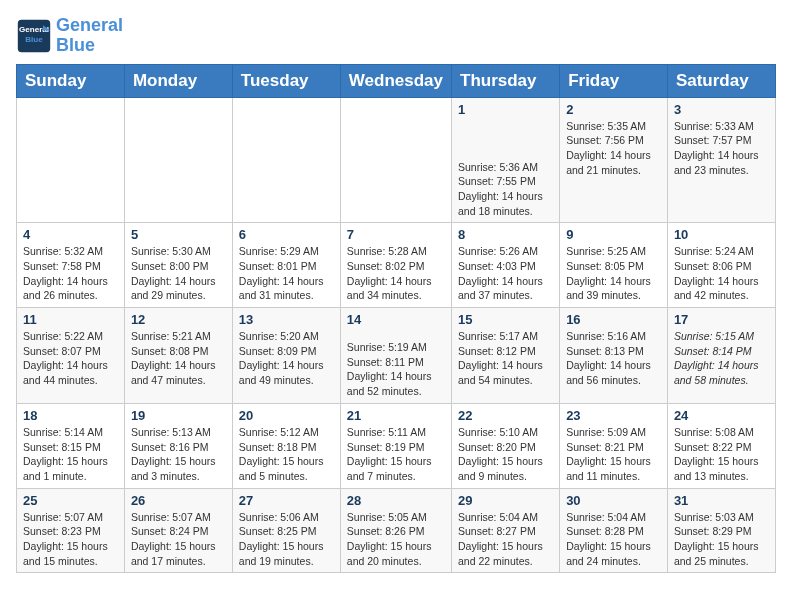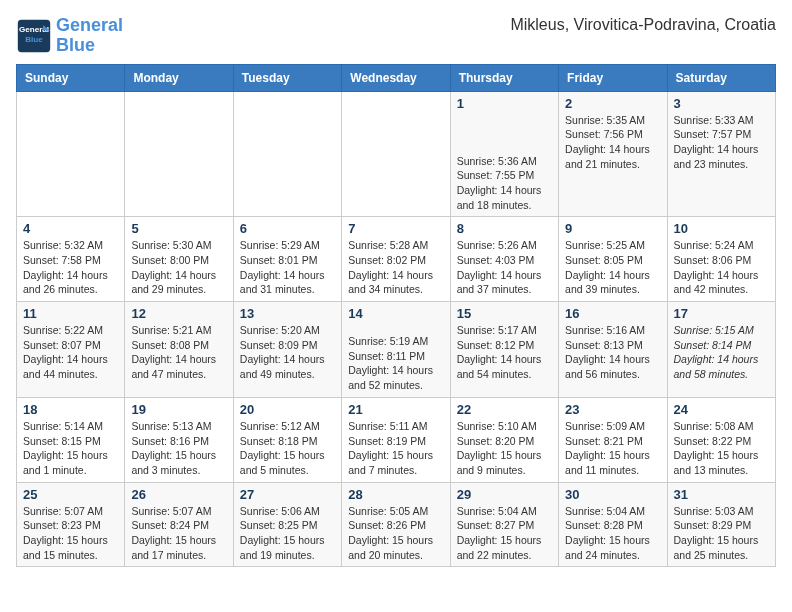--- a/index.html
+++ b/index.html
@@ -49,21 +49,21 @@
     table {
       width: 100%;
       border-collapse: collapse;
       font-size: 11px;
     }
     thead th {
       background-color: #3a7bbf;
       color: #fff;
       text-align: left;
       padding: 6px 8px;
-      font-size: 12px;
+      font-size: 17px;
       font-weight: bold;
       border: 1px solid #2a6aae;
     }
     tbody td {
       border: 1px solid #ccc;
       vertical-align: top;
       padding: 4px 6px;
       width: 14.28%;
       min-height: 80px;
       background: #fff;
@@ -96,21 +96,20 @@
       <text x="20" y="16" text-anchor="middle" fill="white" font-size="9" font-weight="bold" font-family="Arial">General</text>
       <text x="20" y="27" text-anchor="middle" fill="#4a90d9" font-size="9" font-weight="bold" font-family="Arial">Blue</text>
       <polygon points="30,8 38,14 30,14" fill="#4a90d9"></polygon>
     </svg>
     <div>
       <div class="logo-text"><span>General</span></div>
       <div class="logo-text" style="color:#4a90d9">Blue</div>
     </div>
   </div>
   <div class="title-area">
-    <div class="location-title">Mikleus, Virovitica-Podravina, Croatia</div>
   </div>
 </div>
 
 <table>
   <thead>
     <tr>
     <th>Sunday</th>
         <th>Monday</th>
         <th>Tuesday</th>
         <th>Wednesday</th>

